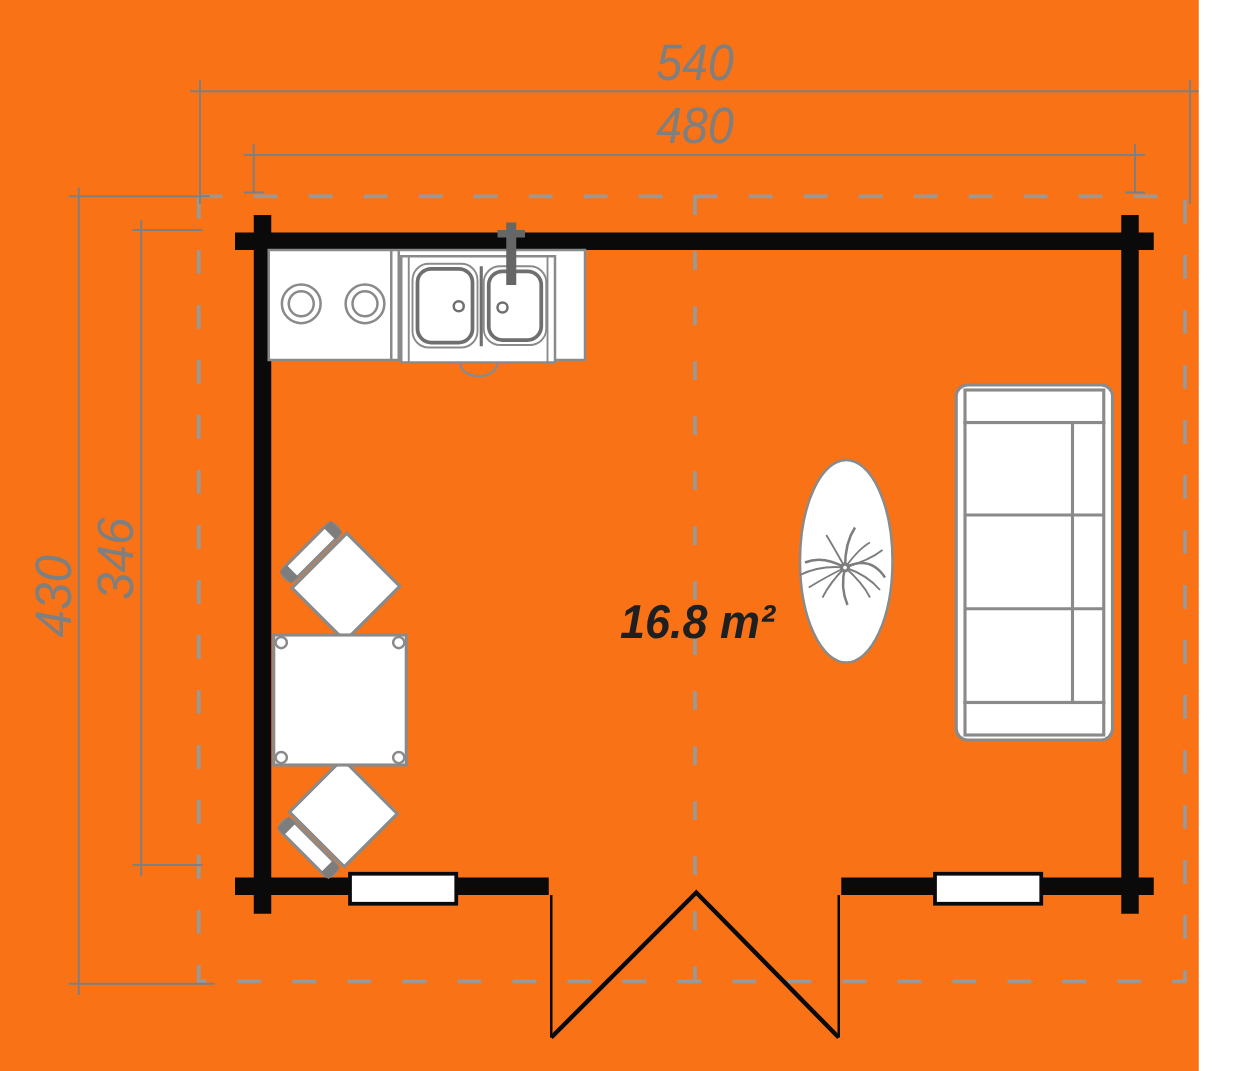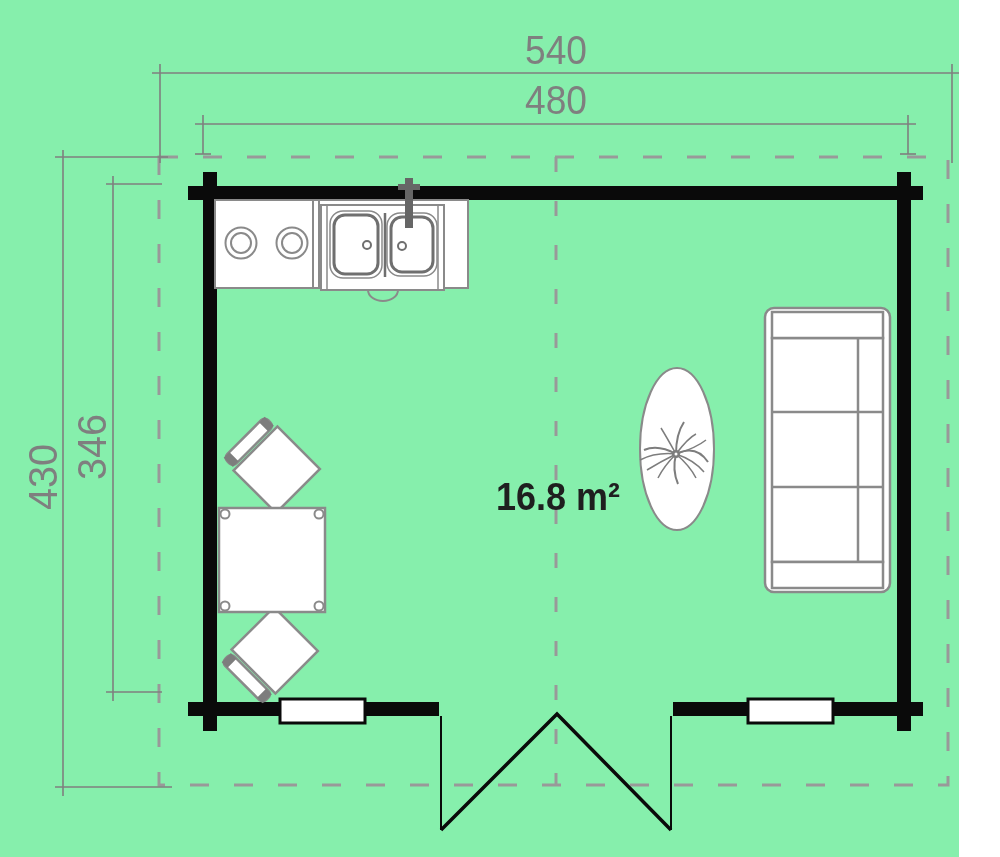--- a/index.html
+++ b/index.html
@@ -1,17 +1,17 @@
 <!DOCTYPE html>
 <html><head>
 <meta charset="utf-8">
 <style>
   html,body{margin:0;padding:0;background:#ffffff;}
-  .canvas{position:relative;width:959px;height:857px;background:#86efac;overflow:hidden;
-          font-family:"Liberation Sans", sans-serif;}
+  .canvas{position:relative;width:959px;height:857px;background:#f97316;overflow:hidden;
+          font-family:"Liberation Sans", sans-serif;font-style:italic;}
   svg{position:absolute;left:0;top:0;}
   text{font-family:"Liberation Sans", sans-serif;}
   .dim-text{fill:#7f7f7f;font-size:41px;}
   .area-text{fill:#1f1f1f;font-size:38px;font-weight:bold;}
 </style>
 </head>
 <body>
 
 <div class="canvas">
 <svg width="1000" height="857" viewBox="0 0 1000 857">

